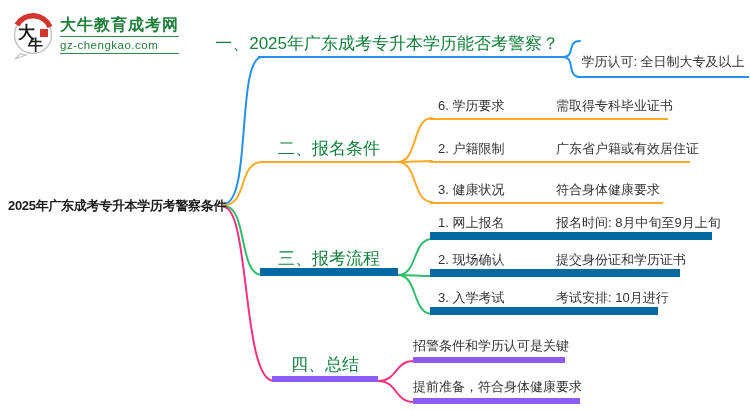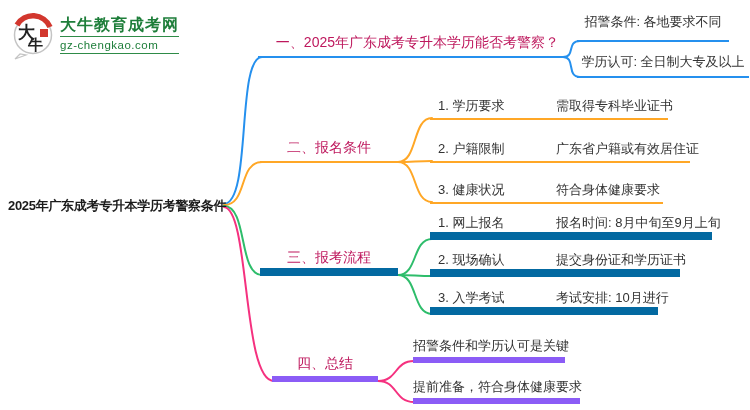--- a/index.html
+++ b/index.html
@@ -19,21 +19,21 @@
 
   .node{
     position:absolute;box-sizing:border-box;display:flex;align-items:center;
     white-space:nowrap;font-size:13px;color:#333;
   }
   .u-blue{border-bottom:2px solid #2590ee;}
   .u-orange{border-bottom:2px solid #ffa726;}
   .u-green{border-bottom:8px solid #0369a1;}
   .u-pink{border-bottom:6px solid #8b5cf6;}
 
-  .branch-label{font-size:14px;color:#be185d;justify-content:center;}
+  .branch-label{font-size:17px;color:#15803d;justify-content:center;}
   .align-top{align-items:flex-start;padding-top:1px;}
   .align-right{justify-content:flex-end;padding-right:6px;}
   .center{justify-content:center;}
 
   .root{
     position:absolute;left:8px;top:195px;width:222px;height:22px;
     font-size:13px;font-weight:bold;color:#1b1b1b;white-space:nowrap;
     display:flex;align-items:center;letter-spacing:-0.3px;
   }
 
@@ -87,26 +87,25 @@
       <div class="title">大牛教育成考网</div>
       <div class="rule"></div>
       <div class="domain">gz-chengkao.com</div>
       <div class="rule"></div>
     </div>
   </div>
 
   <div class="root">2025年广东成考专升本学历考警察条件</div>
 
   <div class="node branch-label u-blue align-right" style="left:258px;top:30px;width:307px;height:28px;">一、2025年广东成考专升本学历能否考警察？</div>
-  <div class="node u-blue center align-top" style="left:577px;top:12px;width:152px;height:30px;">招警条件: 各地要求不同</div>
   <div class="node u-blue center" style="left:577px;top:48px;width:172px;height:30px;">学历认可: 全日制大专及以上</div>
 
   <div class="node branch-label u-orange center" style="left:260px;top:135px;width:138px;height:28px;text-align:center;">二、报名条件</div>
   <div class="node u-orange row" style="left:430px;top:93px;width:238px;height:27px;">
-    <span class="lab">1. 学历要求</span>
+    <span class="lab">6. 学历要求</span>
     <span class="val">需取得专科毕业证书</span>
   </div>
   <div class="node u-orange row" style="left:430px;top:136px;width:260px;height:27px;">
     <span class="lab">2. 户籍限制</span>
     <span class="val">广东省户籍或有效居住证</span>
   </div>
   <div class="node u-orange row" style="left:430px;top:177px;width:233px;height:27px;">
     <span class="lab">3. 健康状况</span>
     <span class="val">符合身体健康要求</span>
   </div>

